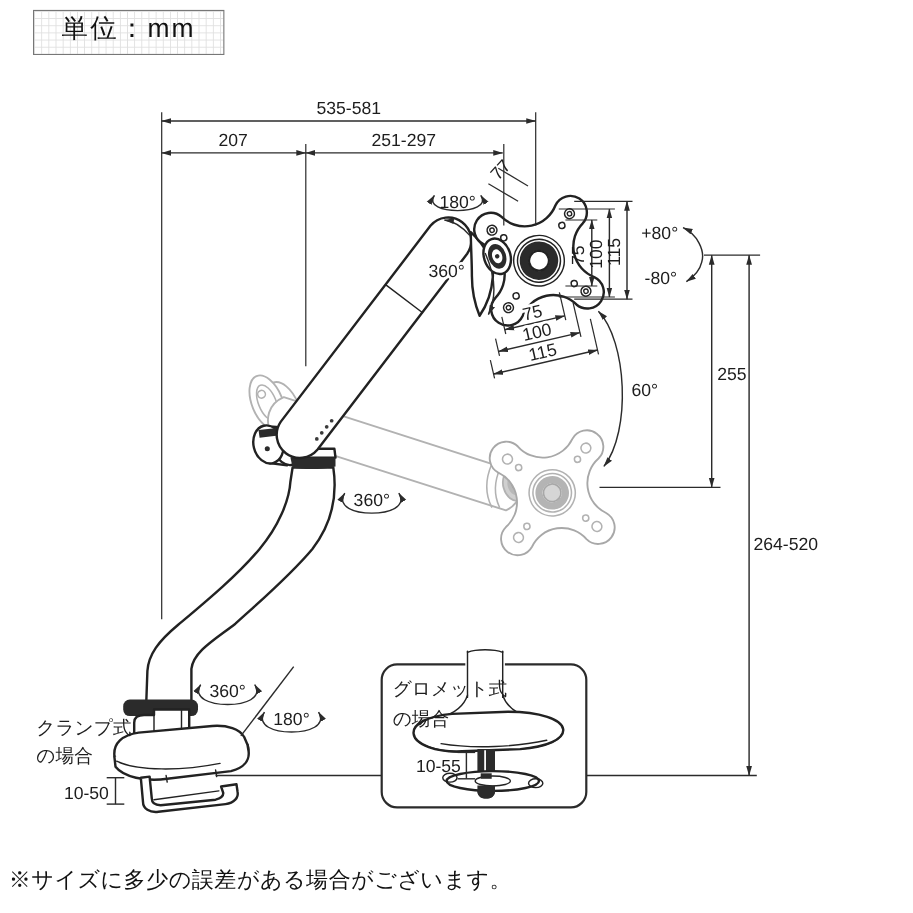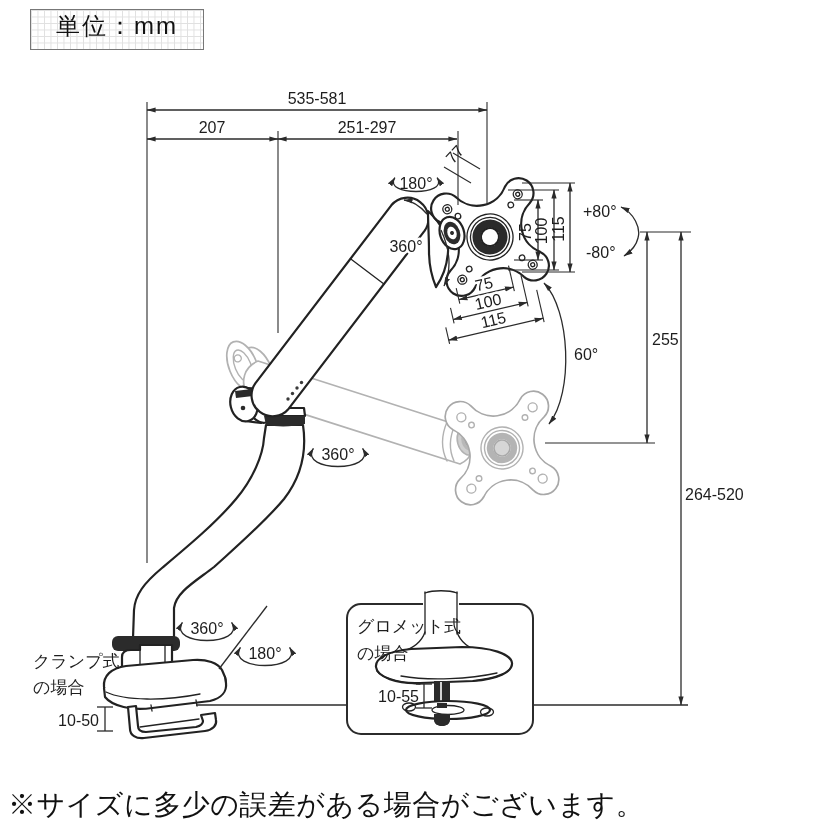--- a/index.html
+++ b/index.html
@@ -5,21 +5,21 @@
   html,body{margin:0;padding:0;background:#fff;}
   .stage{position:relative;width:830px;height:830px;background:#fff;overflow:hidden;
          font-family:"Liberation Sans",sans-serif;color:#111;}
   .unit-box{position:absolute;left:30px;top:9px;width:172px;height:39px;
     border:1.5px solid #777;background-color:#fff;
     background-image:linear-gradient(#e0e0e0 1px,transparent 1px),
                      linear-gradient(90deg,#e0e0e0 1px,transparent 1px);
     background-size:6.5px 6.5px;
     display:flex;justify-content:center;
     font-size:24px;letter-spacing:2px;color:#111;}
-  .footnote{position:absolute;left:8px;top:786px;font-size:28px;color:#111;letter-spacing:0.5px;}
+  .footnote{position:absolute;left:8px;top:786px;font-size:20px;color:#111;letter-spacing:0.5px;}
   svg{position:absolute;left:0;top:0;}
   .t{font-family:"Liberation Sans",sans-serif;font-size:16px;fill:#1d1d1d;stroke:none;}
   .tm{text-anchor:middle;}
   .te{text-anchor:end;}
   .jp{font-size:17px;}
   .halo{paint-order:stroke;stroke:#fff;stroke-width:5px;stroke-linejoin:round;}
   .dl{stroke:#2b2b2b;stroke-width:1.3;fill:none;}
   .ext{stroke:#2b2b2b;stroke-width:1.1;fill:none;}
   .sol{stroke:#222;stroke-width:2.2;fill:#fff;stroke-linejoin:round;stroke-linecap:round;}
   .sol2{stroke:#222;stroke-width:1.3;fill:none;stroke-linecap:round;}

